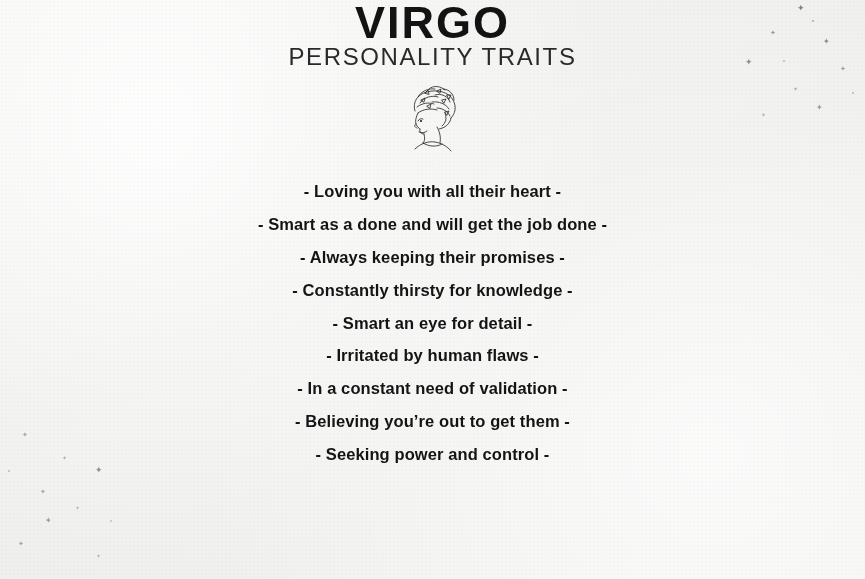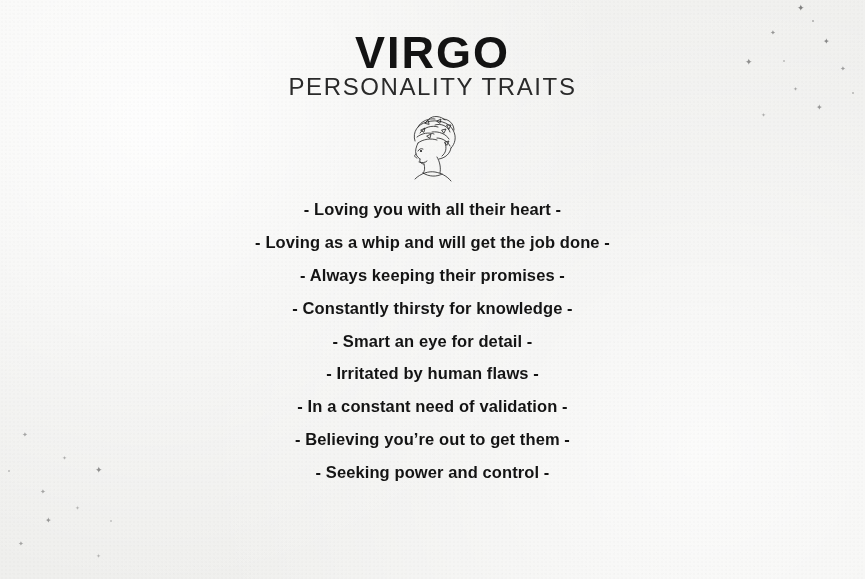--- a/index.html
+++ b/index.html
@@ -42,21 +42,20 @@
     position: relative;
     z-index: 3;
     width: 865px;
     height: 579px;
     display: flex;
     flex-direction: column;
     align-items: center;
   }
 
   .title {
-    margin-top: 30px;
     font-size: 45px;
     line-height: 1;
     font-weight: bold;
     letter-spacing: 2px;
     color: #131313;
     text-align: center;
     font-family: "Liberation Sans", sans-serif;
   }
 
   .subtitle {
@@ -69,21 +68,21 @@
   }
 
   .emblem {
     margin-top: 14px;
     width: 96px;
     height: 72px;
     display: block;
   }
 
   .traits {
-    margin-top: 16px;
+    margin-top: 28px;
     width: 100%;
     display: flex;
     flex-direction: column;
     align-items: center;
   }
 
   .trait {
     font-size: 16.5px;
     font-weight: bold;
     color: #141414;
@@ -180,21 +179,21 @@
         <path d="M38 60 C44 64, 52 64, 57 61"></path>
         <path d="M30 66 C36 60, 44 58, 50 59 C56 60, 62 63, 66 68"></path>
 
         <path d="M66 35 C65 41, 60 45, 54 46"></path>
         <path d="M60 30 C62 35, 61 40, 57 43"></path>
       </g>
     </svg>
 
     <div class="traits">
       <div class="trait">- Loving you with all their heart -</div>
-      <div class="trait">- Loving as a whip and will get the job done -</div>
+      <div class="trait">- Smart as a done and will get the job done -</div>
       <div class="trait">- Always keeping their promises -</div>
       <div class="trait">- Constantly thirsty for knowledge -</div>
       <div class="trait">- Smart an eye for detail -</div>
       <div class="trait">- Irritated by human flaws -</div>
       <div class="trait">- In a constant need of validation -</div>
       <div class="trait">- Believing you’re out to get them -</div>
       <div class="trait">- Seeking power and control -</div>
     </div>
 
   </div>

